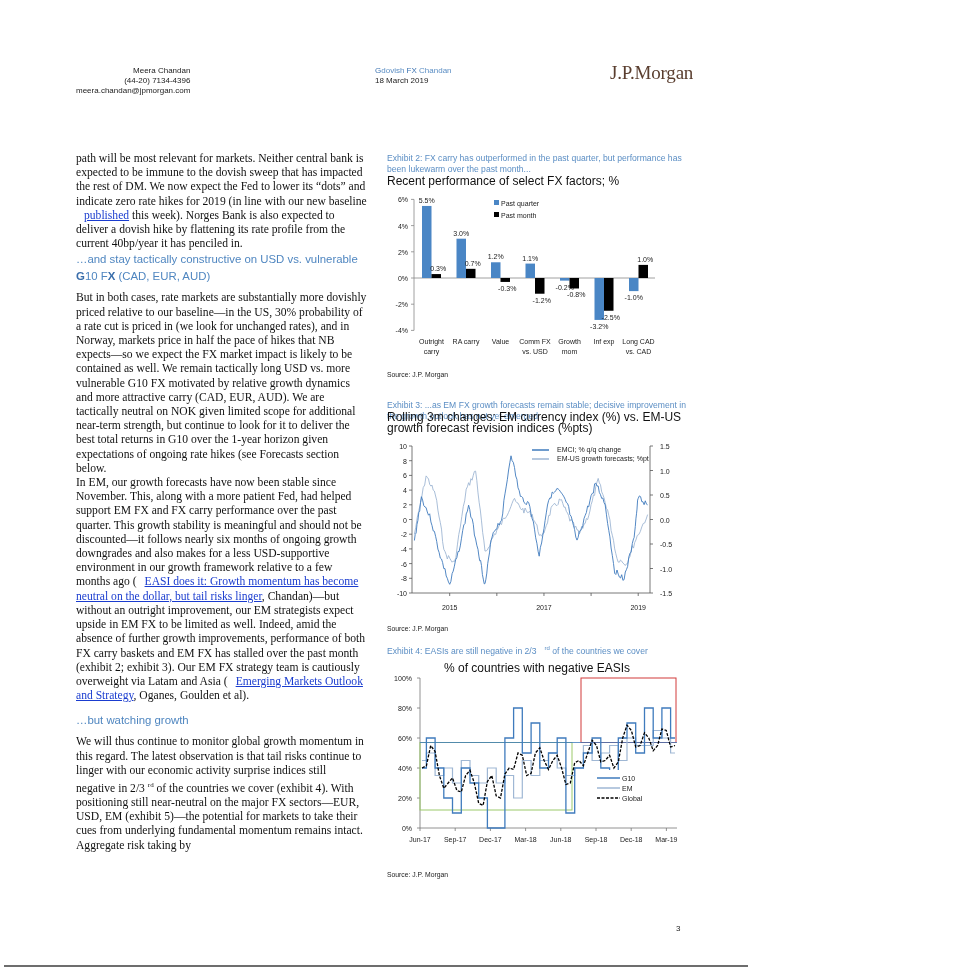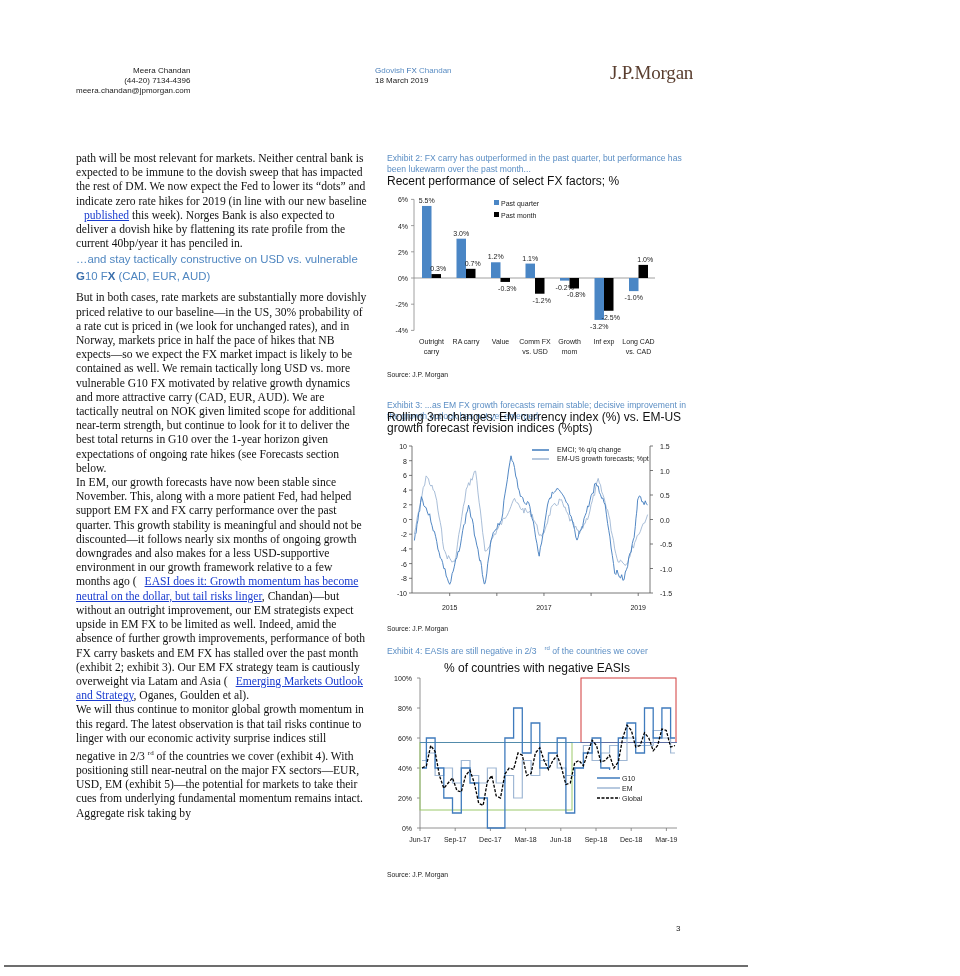--- a/index.html
+++ b/index.html
@@ -38,20 +38,21 @@
 <div class="abs body-col" style="top:152px;">
   <p><span>path will be most relevant for markets. Neither central bank is expected to be immune to the dovish sweep that has impacted the rest of DM. We now expect the Fed to lower its “dots” and indicate zero rate hikes for 2019 (in line with our new baseline </span><a>published</a><span> this week). Norges Bank is also expected to deliver a dovish hike by flattening its rate profile from the current 40bp/year it has penciled in.</span></p>
 
   <div class="sec" style="margin-top:0; margin-bottom:6px;"><span>…and stay tactically constructive on USD vs. vulnerable </span><b>G</b><span>10 F</span><b>X</b><span> (CAD, EUR, AUD)</span></div>
 
   <p>But in both cases, rate markets are substantially more dovishly priced relative to our baseline—in the US, 30% probability of a rate cut is priced in (we look for unchanged rates), and in Norway, markets price in half the pace of hikes that NB expects—so we expect the FX market impact is likely to be contained as well. We remain tactically long USD vs. more vulnerable G10 FX motivated by relative growth dynamics and more attractive carry (CAD, EUR, AUD). We are tactically neutral on NOK given limited scope for additional near-term strength, but continue to look for it to deliver the best total returns in G10 over the 1-year horizon given expectations of ongoing rate hikes (see Forecasts section below.</p>
 
 
   <p><span>In EM, our growth forecasts have now been stable since November. This, along with a more patient Fed, had helped support EM FX and FX carry performance over the past quarter. This growth stability is meaningful and should not be discounted—it follows nearly six months of ongoing growth downgrades and also makes for a less USD-supportive environment in our growth framework relative to a few months ago (</span><a>EASI does it: Growth momentum has become neutral on the dollar, but tail risks linger</a><span>, Chandan)—but without an outright improvement, our EM strategists expect upside in EM FX to be limited as well. Indeed, amid the absence of further growth improvements, performance of both FX carry baskets and EM FX has stalled over the past month (exhibit 2; exhibit 3). Our EM FX strategy team is cautiously overweight via Latam and Asia (</span><a>Emerging Markets Outlook and Strategy</a><span>, Oganes, Goulden et al).</span></p>
 
+  <div class="sec" style="margin-top:9px; margin-bottom:6px;">…but watching growth</div>
 
   <p><span>We will thus continue to monitor global growth momentum in this regard. The latest observation is that tail risks continue to linger with our economic activity surprise indices still negative in 2/3 </span><sup style="font-size:7px;">rd</sup><span> of the countries we cover (exhibit 4). With positioning still near-neutral on the major FX sectors—EUR, USD, EM (exhibit 5)—the potential for markets to take their cues from underlying fundamental momentum remains intact. Aggregate risk taking by</span></p>
 </div>
 
 <div class="abs exh-title" style="top:153px;">Exhibit 2: FX carry has outperformed in the past quarter, but performance has been lukewarm over the past month...</div>
 <div class="abs exh-sub" style="top:176px;">Recent performance of select FX factors; %</div>
 <svg class="abs" style="left:387px; top:190px;" width="300" height="170" id="ex2">
     <line x1="27" y1="9.400000000000006" x2="27" y2="140.4" stroke="#888" stroke-width="0.8"></line>
     <line x1="24" y1="9.400000000000006" x2="27" y2="9.400000000000006" stroke="#888" stroke-width="0.8"></line>
     <text x="21" y="12.400000000000006" font-size="7" text-anchor="end" fill="#222">6%</text>

